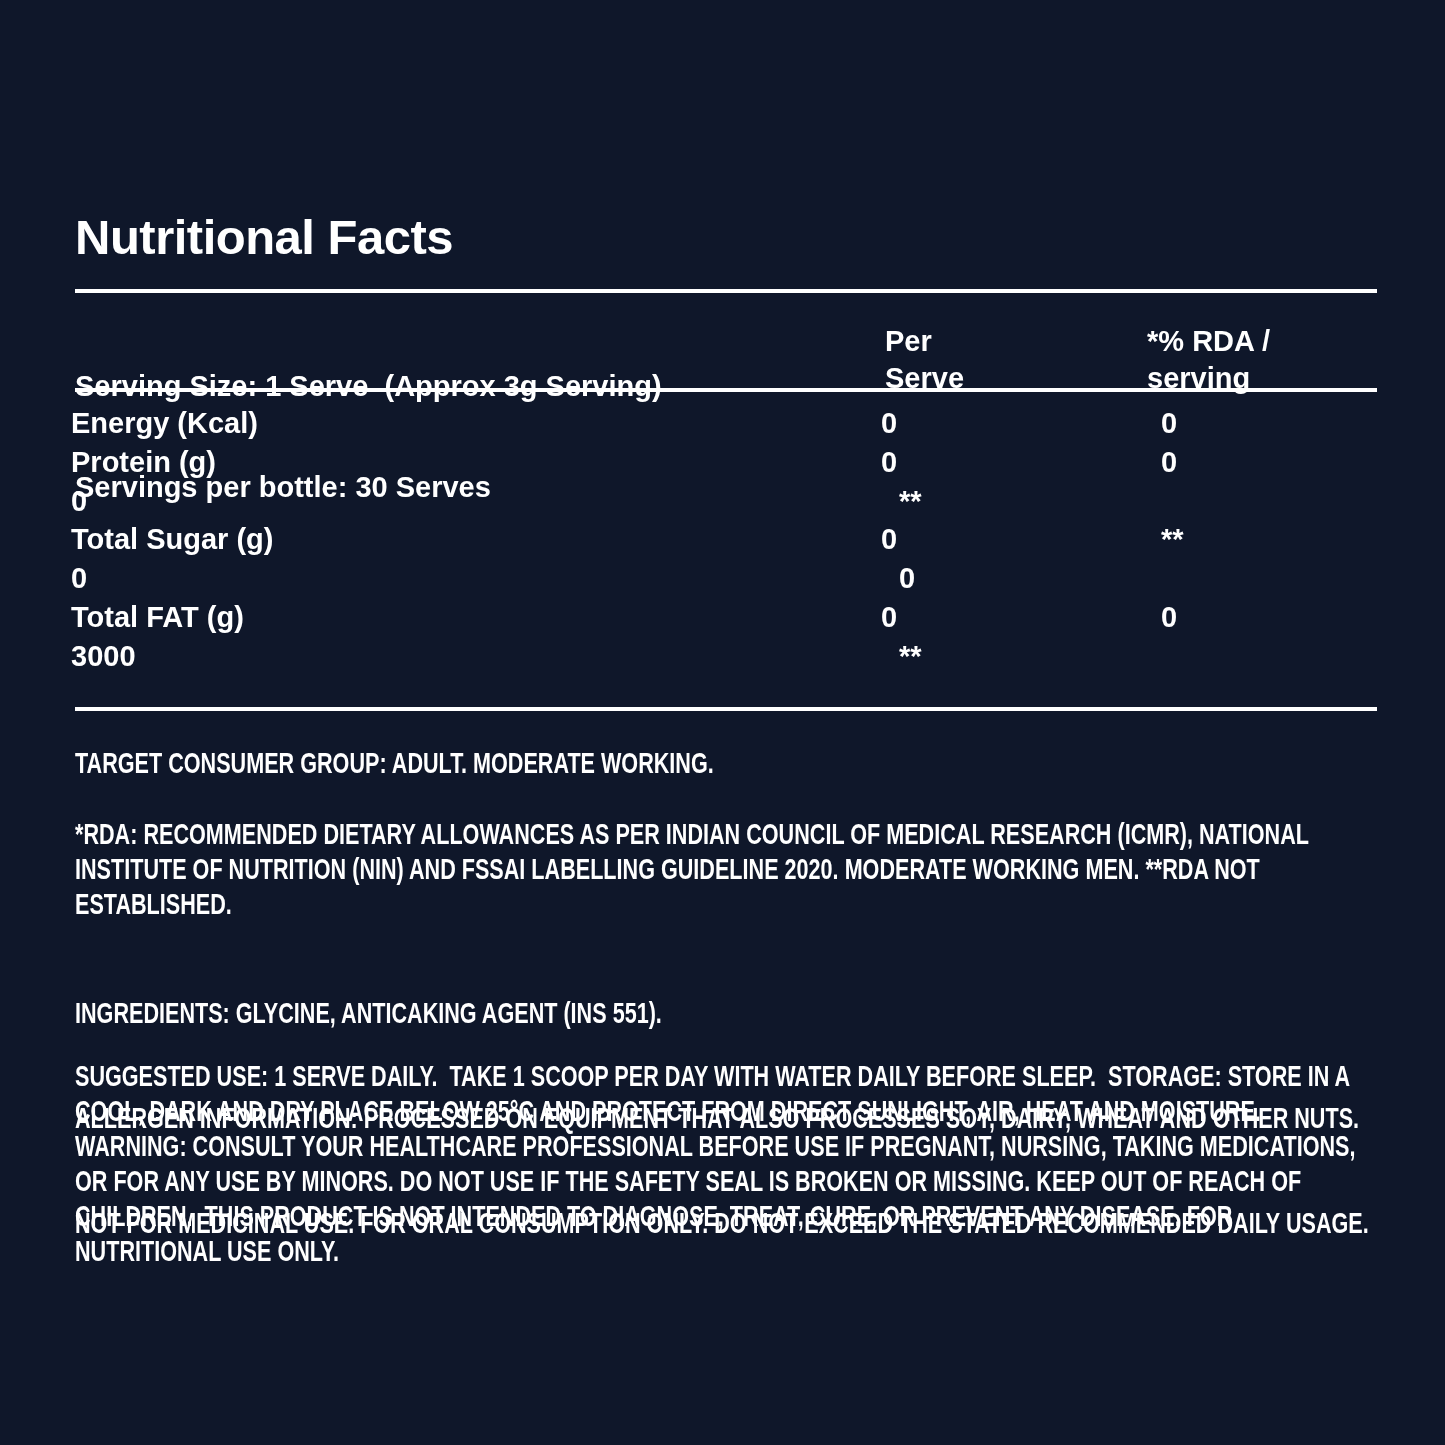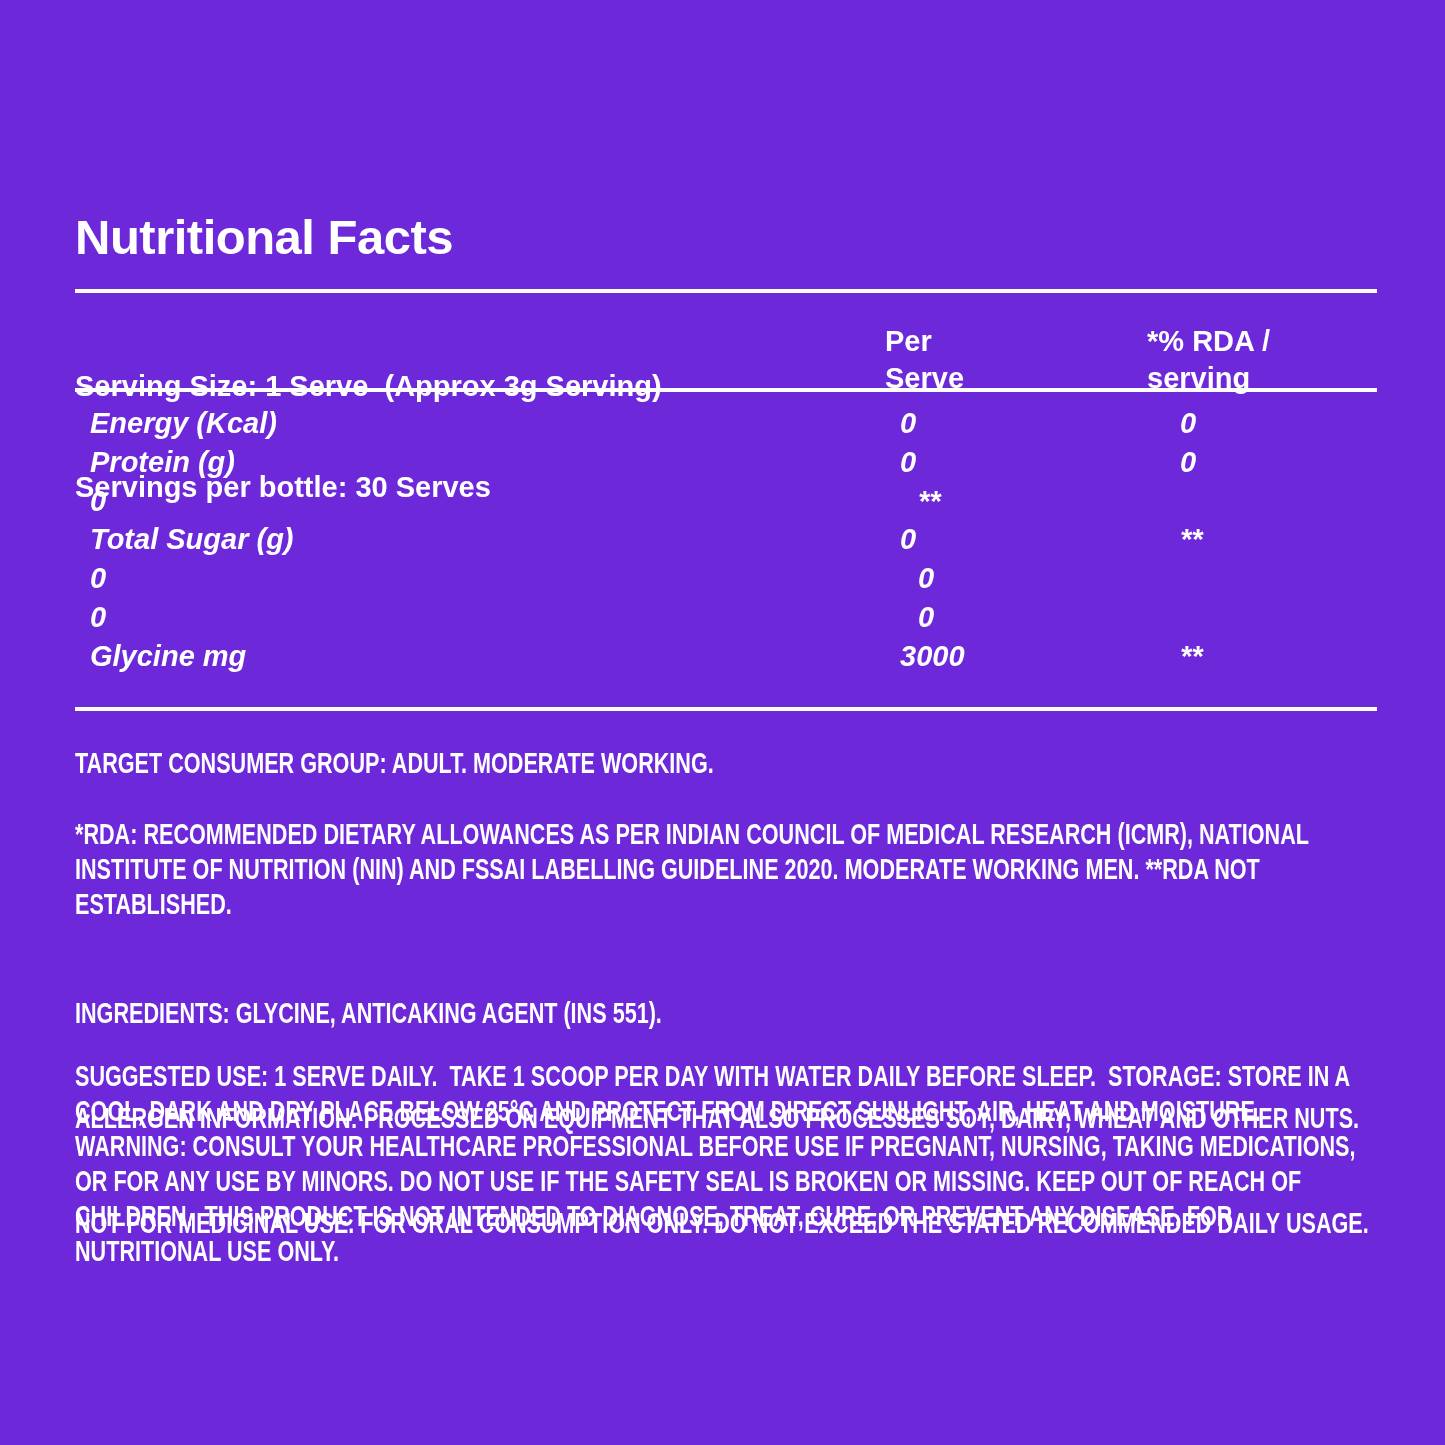--- a/index.html
+++ b/index.html
@@ -4,21 +4,21 @@
 <style>
   html, body { margin: 0; padding: 0; }
   body {
     font-family: "Liberation Sans", "DejaVu Sans", sans-serif;
     background: #7D97C2;
   }
   .sheet {
     position: relative;
     width: 1445px;
     height: 1445px;
-    background: #6d28d9;
+    background: #0f172a;
     color: #FFFFFF;
     overflow: hidden;
   }
   .title {
     position: absolute;
     left: 75px;
     top: 213px;
     font-size: 49px;
     font-weight: 700;
     line-height: 1;
@@ -43,24 +43,23 @@
     display: grid;
     grid-template-columns: 810px 262px 1fr;
     font-weight: 700;
     font-size: 29px;
   }
   .thead .serving { line-height: 33.5px; white-space: pre-wrap; }
   .thead .colhead { line-height: 37px; white-space: pre-line; margin-top: 20px; }
 
   .rows {
     position: absolute;
-    left: 90px;
+    left: 71px;
     right: 68px;
     top: 404px;
-    font-style: italic;
   }
   .nrow {
     display: grid;
     grid-template-columns: 810px 262px 1fr;
     height: 38.8px;
     line-height: 38.8px;
     font-weight: 700;
     font-size: 29px;
     align-items: baseline;
   }
@@ -122,25 +121,25 @@
     <div class="nrow">
       <div>Total Sugar (g)</div>
       <div>0</div>
       <div class="rda-val">**</div>
     </div>
     <div class="nrow">
       <div>0</div>
       <div class="rda-val">0</div>
     </div>
     <div class="nrow">
+      <div>Total FAT (g)</div>
       <div>0</div>
       <div class="rda-val">0</div>
     </div>
     <div class="nrow">
-      <div>Glycine mg</div>
       <div>3000</div>
       <div class="rda-val">**</div>
     </div>
   </div>
 
   <div class="rule rule-bottom"></div>
 
   <div class="cond note-target">TARGET CONSUMER GROUP: ADULT. MODERATE WORKING.</div>
 
   <div class="cond note-rda">*RDA: RECOMMENDED DIETARY ALLOWANCES AS PER INDIAN COUNCIL OF MEDICAL RESEARCH (ICMR), NATIONAL INSTITUTE OF NUTRITION (NIN) AND FSSAI LABELLING GUIDELINE 2020. MODERATE WORKING MEN. **RDA NOT ESTABLISHED.</div>

